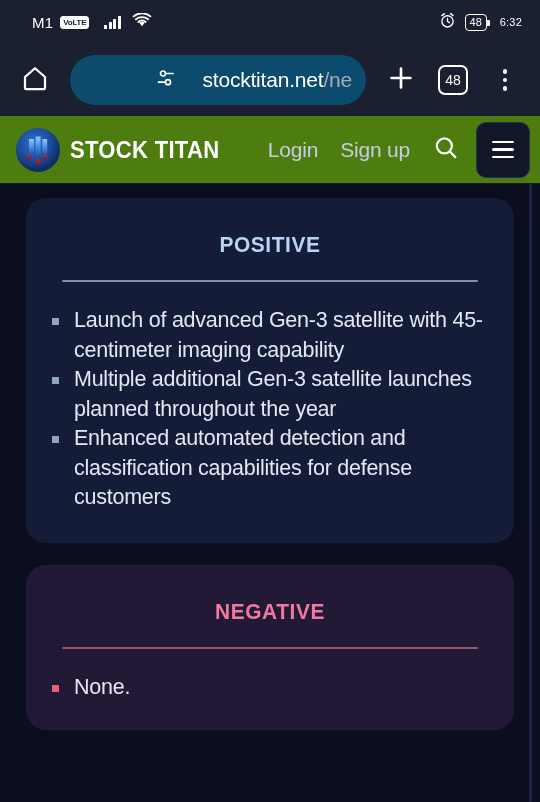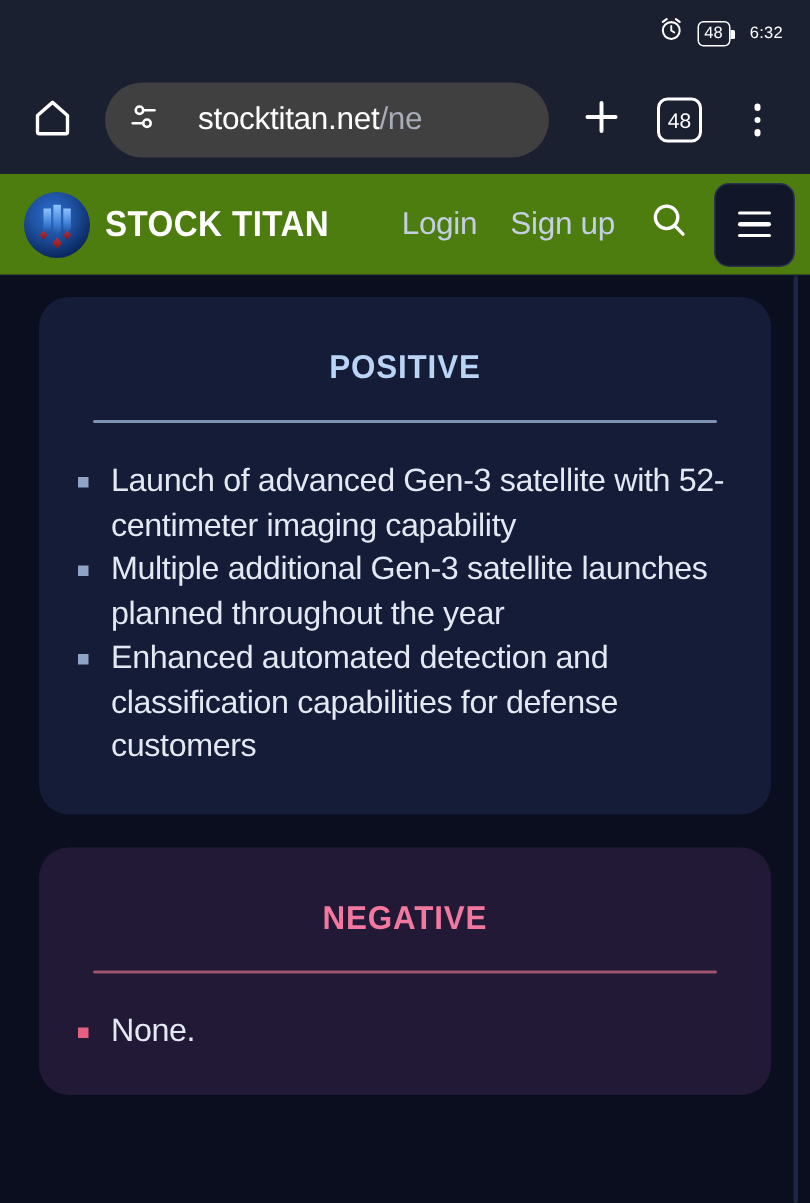--- a/index.html
+++ b/index.html
@@ -123,29 +123,30 @@
     height: 42px;
     display: flex;
     align-items: center;
     justify-content: center;
     flex: 0 0 auto;
     cursor: pointer;
   }
   .url-pill {
     flex: 1 1 auto;
     height: 50px;
-    background: #404040;
+    background: #0c4a6e;
     border-radius: 25px;
     display: flex;
     align-items: center;
     padding: 0 14px;
     gap: 24px;
     overflow: hidden;
     margin: 0 4px;
     cursor: text;
+    justify-content: flex-end;
   }
   .url-text {
     font-size: 21px;
     color: #ffffff;
     white-space: nowrap;
     overflow: hidden;
     letter-spacing: -0.2px;
   }
   .url-text .dim { color: #a8acb8; }
   .tab-count {
@@ -295,20 +296,38 @@
   }
   .card.positive .bullets li::before { background: #8fa3c4; }
   .card.negative .bullets li::before { background: #e4607f; }
 </style>
 </head>
 <body>
 
 <div id="screen">
 
   <div class="status-bar">
+    <div class="status-left">
+      <span class="carrier">M1</span>
+      <span class="volte-badge">VoLTE</span>
+      <span class="signal-bars">
+        <i></i>
+          <i></i>
+          <i></i>
+          <i></i>
+      </span>
+      <span class="wifi-icon">
+        <svg width="20" height="15" viewBox="0 0 20 15">
+          <path d="M10 13.2 L7.1 9.6 a4.6 4.6 0 0 1 5.8 0 Z" fill="#fff"></path>
+          <path d="M3.9 6.3 a9.4 9.4 0 0 1 12.2 0" stroke="#fff" stroke-width="1.8" fill="none" stroke-linecap="round"></path>
+          <path d="M6.2 9.0 a6 6 0 0 1 7.6 0" stroke="#fff" stroke-width="1.7" fill="none" stroke-linecap="round"></path>
+          <path d="M1.6 3.4 a13 13 0 0 1 16.8 0" stroke="#fff" stroke-width="1.8" fill="none" stroke-linecap="round"></path>
+        </svg>
+      </span>
+    </div>
 
     <div class="status-right">
       <span>
         <svg width="17" height="17" viewBox="0 0 20 20">
           <circle cx="10" cy="11" r="6.6" stroke="#fff" stroke-width="1.6" fill="none"></circle>
           <path d="M10 7.4 V11 L12.4 12.6" stroke="#fff" stroke-width="1.5" fill="none" stroke-linecap="round"></path>
           <path d="M3.4 4.2 L6.4 2.0 M16.6 4.2 L13.6 2.0" stroke="#fff" stroke-width="1.7" stroke-linecap="round"></path>
         </svg>
       </span>
       <span class="battery-pill">48</span>
@@ -404,21 +423,21 @@
     </div>
   </div>
 
   <div class="page">
     <div class="scroll-track"></div>
 
     <div class="card positive">
       <div class="card-title">Positive</div>
       <div class="card-divider"></div>
       <ul class="bullets">
-        <li>Launch of advanced Gen-3 satellite with 52-centimeter imaging capability</li>
+        <li>Launch of advanced Gen-3 satellite with 45-centimeter imaging capability</li>
         <li>Multiple additional Gen-3 satellite launches planned throughout the year</li>
         <li>Enhanced automated detection and classification capabilities for defense customers</li>
       </ul>
     </div>
 
     <div class="card negative">
       <div class="card-title">Negative</div>
       <div class="card-divider"></div>
       <ul class="bullets">
         <li>None.</li>

